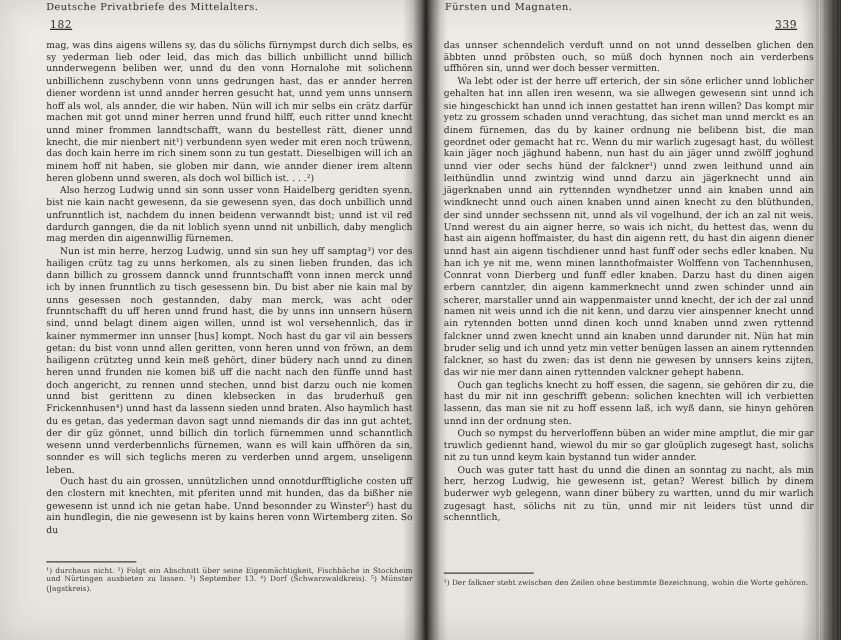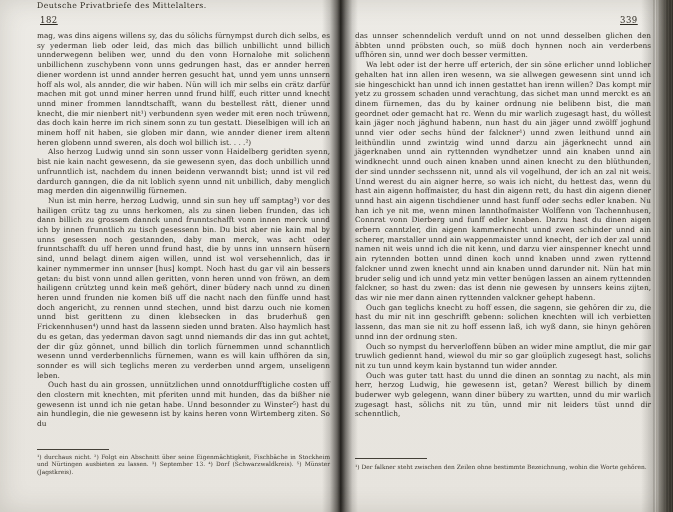--- a/index.html
+++ b/index.html
@@ -65,20 +65,21 @@
   <div class="body body-left">
     <p>mag, was dins aigens willens sy, das du sölichs fürnympst durch dich selbs, es sy yederman lieb oder leid, das mich das billich unbillicht unnd billich unnderwegenn beliben wer, unnd du den vonn Hornalohe mit solichenn unbillichenn zuschybenn vonn unns gedrungen hast, das er annder herren diener wordenn ist unnd annder herren gesucht hat, unnd yem unns unnsern hoff als wol, als annder, die wir haben. Nün will ich mir selbs ein crätz darfür machen mit got unnd miner herren unnd frund hilff, euch ritter unnd knecht unnd miner frommen lanndtschafft, wann du bestellest rätt, diener unnd knecht, die mir nienbert nit¹) verbundenn syen weder mit eren noch trüwenn, das doch kain herre im rich sinem sonn zu tun gestatt. Dieselbigen will ich an minem hoff nit haben, sie globen mir dann, wie annder diener irem altenn heren globenn unnd sweren, als doch wol billich ist. . . .²)</p>
     <p class="ind">Also herzog Ludwig unnd sin sonn usser vonn Haidelberg geridten syenn, bist nie kain nacht gewesenn, da sie gewesenn syen, das doch unbillich unnd unfrunntlich ist, nachdem du innen beidenn verwanndt bist; unnd ist vil red dardurch ganngen, die da nit loblich syenn unnd nit unbillich, daby menglich mag merden din aigennwillig fürnemen.</p>
     <p class="ind">Nun ist min herre, herzog Ludwig, unnd sin sun hey uff samptag³) vor des hailigen crütz tag zu unns herkomen, als zu sinen lieben frunden, das ich dann billich zu grossem dannck unnd frunntschafft vonn innen merck unnd ich by innen frunntlich zu tisch gesessenn bin. Du bist aber nie kain mal by unns gesessen noch gestannden, daby man merck, was acht oder frunntschafft du uff heren unnd frund hast, die by unns inn unnsern hüsern sind, unnd belagt dinem aigen willen, unnd ist wol versehennlich, das ir kainer nymmermer inn unnser [hus] kompt. Noch hast du gar vil ain bessers getan: du bist vonn unnd allen geritten, vonn heren unnd von fröwn, an dem hailigenn crützteg unnd kein meß gehört, diner büdery nach unnd zu dinen heren unnd frunden nie komen biß uff die nacht nach den fünffe unnd hast doch angericht, zu rennen unnd stechen, unnd bist darzu ouch nie komen unnd bist gerittenn zu dinen klebsecken in das bruderhuß gen Frickennhusen⁴) unnd hast da lassenn sieden unnd braten. Also haymlich hast du es getan, das yederman davon sagt unnd niemands dir das inn gut achtet, der dir güz gönnet, unnd billich din torlich fürnemmen unnd schanntlich wesenn unnd verderbennlichs fürnemen, wann es will kain uffhören da sin, sonnder es will sich teglichs meren zu verderben unnd argem, unseligenn leben.</p>
     <p class="ind">Ouch hast du ain grossen, unnützlichen unnd onnotdurfftigliche costen uff den clostern mit knechten, mit pferiten unnd mit hunden, das da bißher nie gewesenn ist unnd ich nie getan habe. Unnd besonnder zu Winster⁵) hast du ain hundlegin, die nie gewesenn ist by kains heren vonn Wirtemberg ziten. So du</p>
   </div>
 
   <div class="fnrule fnrule-left"></div>
   <div class="footnote fn-left">¹) durchaus nicht. ²) Folgt ein Abschnitt über seine Eigenmächtigkeit, Fischbäche in Stockheim und Nürtingen ausbieten zu lassen. ³) September 13. ⁴) Dorf (Schwarzwaldkreis). ⁵) Münster (Jagstkreis).</div>
 
+  <span class="runhead-title title-right">Fürsten und Magnaten.</span>
   <span class="runhead-num num-right">339</span>
 
   <div class="body body-right">
     <p>das unnser schenndelich verduft unnd on not unnd desselben glichen den äbbten unnd pröbsten ouch, so müß doch hynnen noch ain verderbens uffhören sin, unnd wer doch besser vermitten.</p>
     <p class="ind">Wa lebt oder ist der herre uff erterich, der sin söne erlicher unnd loblicher gehalten hat inn allen iren wesenn, wa sie allwegen gewesenn sint unnd ich sie hingeschickt han unnd ich innen gestattet han irenn willen? Das kompt mir yetz zu grossem schaden unnd verachtung, das sichet man unnd merckt es an dinem fürnemen, das du by kainer ordnung nie belibenn bist, die man geordnet oder gemacht hat rc. Wenn du mir warlich zugesagt hast, du wöllest kain jäger noch jäghund habenn, nun hast du ain jäger unnd zwölff joghund unnd vier oder sechs hünd der falckner¹) unnd zwen leithund unnd ain leithündlin unnd zwintzig wind unnd darzu ain jägerknecht unnd ain jägerknaben unnd ain ryttennden wyndhetzer unnd ain knaben unnd ain windknecht unnd ouch ainen knaben unnd ainen knecht zu den blüthunden, der sind unnder sechssenn nit, unnd als vil vogelhund, der ich an zal nit weis. Unnd werest du ain aigner herre, so wais ich nicht, du hettest das, wenn du hast ain aigenn hoffmaister, du hast din aigenn rett, du hast din aigenn diener unnd hast ain aigenn tischdiener unnd hast funff oder sechs edler knaben. Nu han ich ye nit me, wenn minen lannthofmaister Wolffenn von Tachennhusen, Connrat vonn Dierberg und funff edler knaben. Darzu hast du dinen aigen erbern canntzler, din aigenn kammerknecht unnd zwen schinder unnd ain scherer, marstaller unnd ain wappenmaister unnd knecht, der ich der zal unnd namen nit weis unnd ich die nit kenn, und darzu vier ainspenner knecht unnd ain rytennden botten unnd dinen koch unnd knaben unnd zwen ryttennd falckner unnd zwen knecht unnd ain knaben unnd darunder nit. Nün hat min bruder selig und ich unnd yetz min vetter benügen lassen an ainem ryttennden falckner, so hast du zwen: das ist denn nie gewesen by unnsers keins zijten, das wir nie mer dann ainen ryttennden valckner gehept habenn.</p>
     <p class="ind">Ouch gan teglichs knecht zu hoff essen, die sagenn, sie gehören dir zu, die hast du mir nit inn geschrifft gebenn: solichen knechten will ich verbietten lassenn, das man sie nit zu hoff essenn laß, ich wyß dann, sie hinyn gehören unnd inn der ordnung sten.</p>
     <p class="ind">Ouch so nympst du herverloffenn büben an wider mine amptlut, die mir gar truwlich gediennt hand, wiewol du mir so gar gloüplich zugesegt hast, solichs nit zu tun unnd keym kain bystannd tun wider annder.</p>
     <p class="ind">Ouch was guter tatt hast du unnd die dinen an sonntag zu nacht, als min herr, herzog Ludwig, hie gewesenn ist, getan? Werest billich by dinem buderwer wyb gelegenn, wann diner bübery zu wartten, unnd du mir warlich zugesagt hast, sölichs nit zu tün, unnd mir nit leiders tüst unnd dir schenntlich,</p>
   </div>
 

